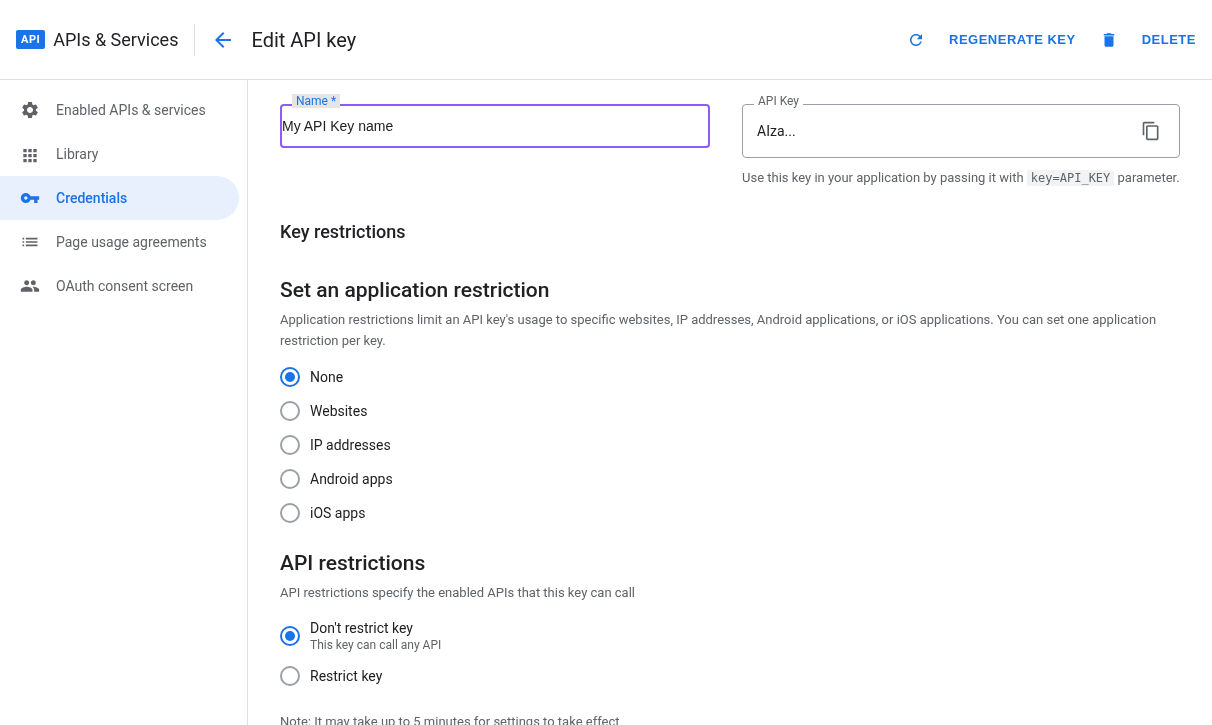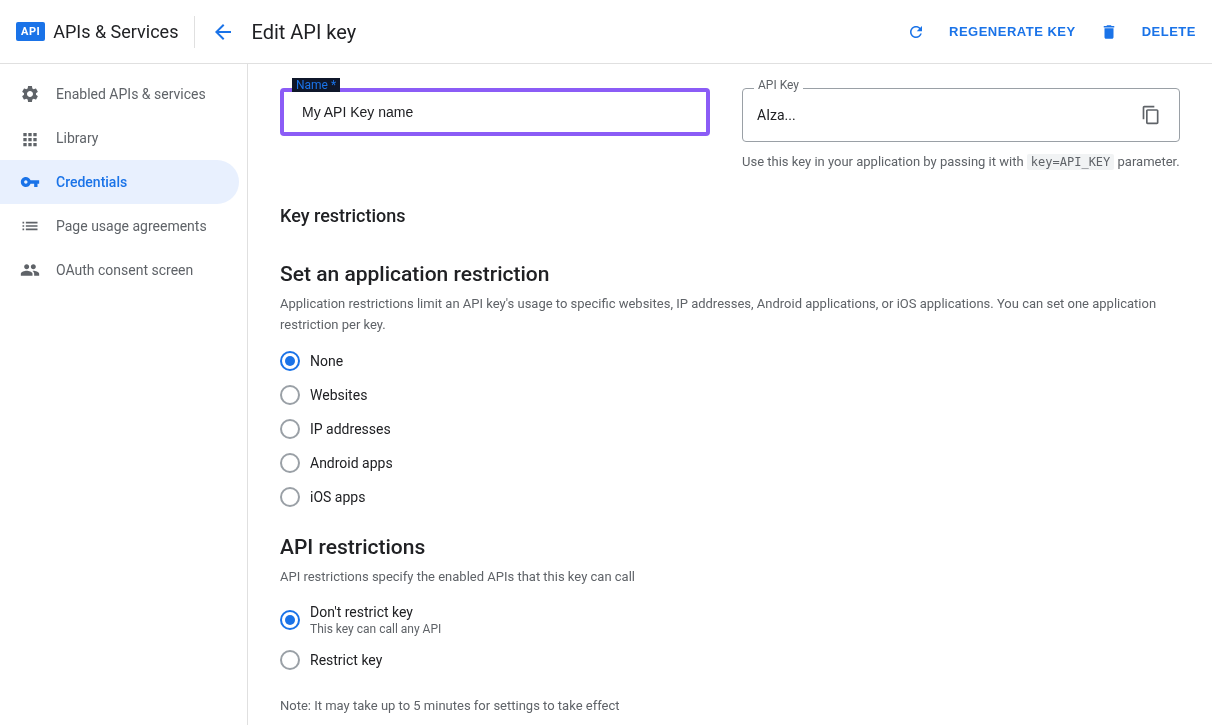--- a/index.html
+++ b/index.html
@@ -1,20 +1,20 @@
 <!DOCTYPE html>
 <html><head>
   <meta charset="utf-8">
   <style>
     * { box-sizing: border-box; margin: 0; padding: 0; }
     body { font-family: 'Roboto', Arial, sans-serif; font-size: 14px; color: #202124; background: #fff; display: flex; flex-direction: column; height: 725px; overflow: hidden; }
 
     
     .topbar {
-      height: 64px;
+      height: 80px;
       border-bottom: 1px solid #e0e0e0;
       display: flex;
       align-items: center;
       padding: 0 16px;
       gap: 16px;
       flex-shrink: 0;
     }
     .topbar-logo {
       display: flex;
       align-items: center;
@@ -119,29 +119,29 @@
       gap: 32px;
       margin-bottom: 32px;
     }
     .field-group {
       position: relative;
     }
     .field-group label {
       position: absolute;
       top: -10px;
       left: 12px;
-      background: #0f172a;
+      background: #e5e5e5;
       padding: 0 4px;
       font-size: 12px;
       color: #1a73e8;
     }
     .field-group input {
-      border: 4px solid #8b5cf6;
+      border: 2px solid #8b5cf6;
       border-radius: 4px;
-      padding: 12px 18px;
+      padding: 12px 0;
       font-size: 14px;
       color: #202124;
       outline: none;
       width: 100%;
     }
     .name-field { width: 430px; }
     .api-key-wrapper {
       display: flex;
       align-items: center;
       border: 1px solid #9aa0a6;

